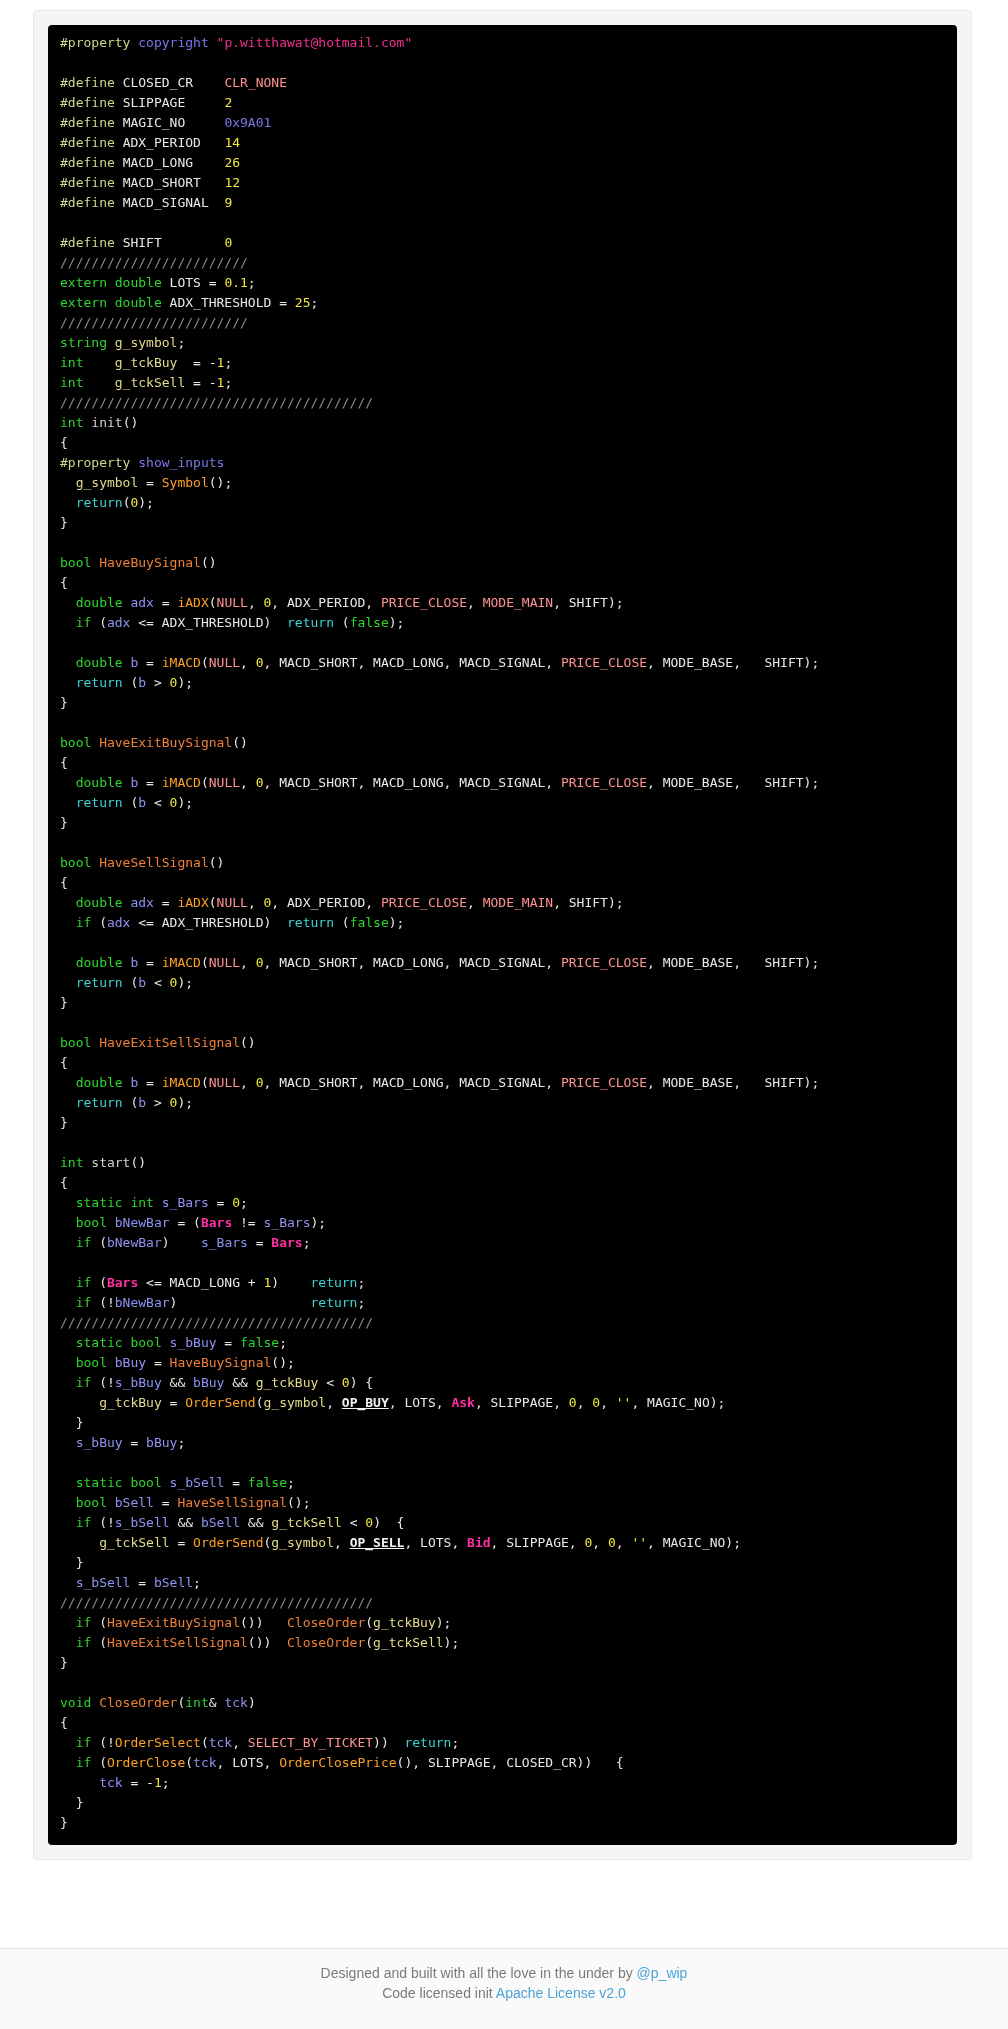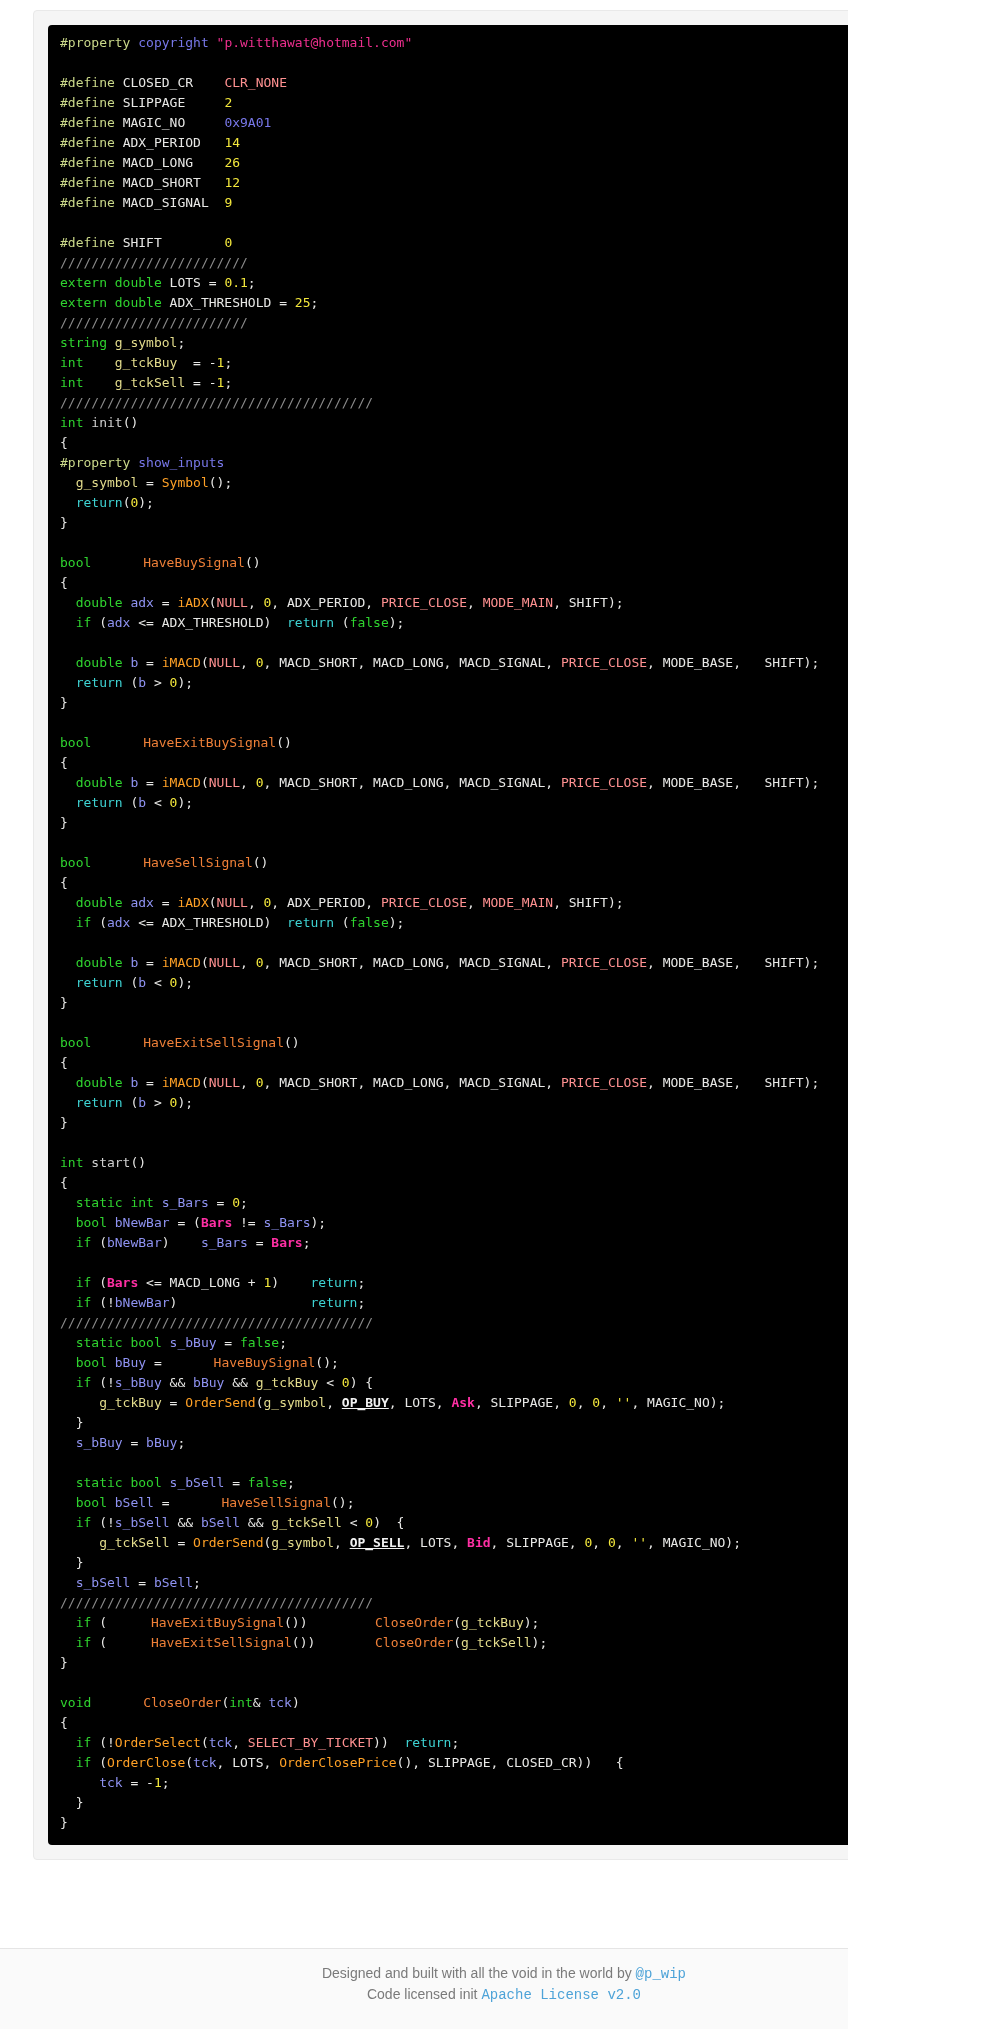--- a/index.html
+++ b/index.html
@@ -1,49 +1,49 @@
 <!DOCTYPE html>
 <html style="--t-p: #e8e8e6; --t-m: #cbd98a; --t-mk: #7878ea; --t-s: #ef2f8f; --t-n: #f3e73c; --t-c: #8c8c8c; --t-k: #2fd42f; --t-r: #3ed3d3; --t-v: #8f93f2; --t-g: #e3dc8c; --t-i: #d0d0d0; --t-f: #ef8038; --t-b: #ffa126; --t-l: #ff9191; --t-o: #f2f2f2; --t-x: #ff2fa4;"><head>
 <meta charset="utf-8">
 <style>
   html,body{margin:0;padding:0;background:#fff;}
-  .page{position:relative;width:848px;height:2029px;background:#fff;overflow:hidden;
+  .page{position:relative;width:1008px;height:2029px;background:#fff;overflow:hidden;
         font-family:"Liberation Sans",sans-serif;}
   .panel{position:absolute;left:33px;top:10px;width:939px;box-sizing:border-box;
          background:#f5f5f5;border:1px solid #e9e9e9;border-radius:4px;padding:14px;}
   .code{margin:0;background:#000;border-radius:4px;padding:8px 12px 12px 12px;
         font-family:"DejaVu Sans Mono",monospace;font-size:13px;line-height:20px;
         overflow:hidden;}
   .line{min-height:20px;white-space:pre;}
   .t-p {color:var(--t-p);}
   .t-m {color:var(--t-m);}
   .t-mk{color:var(--t-mk);}
   .t-s {color:var(--t-s);}
   .t-n {color:var(--t-n);}
   .t-c {color:var(--t-c);}
   .t-k {color:var(--t-k);}
   .t-r {color:var(--t-r);}
   .t-v {color:var(--t-v);}
   .t-g {color:var(--t-g);}
   .t-i {color:var(--t-i);}
-  .t-f {color:var(--t-f);margin-left:44px;}
+  .t-f {color:var(--t-f);}
   .t-b {color:var(--t-b);font-weight:normal;}
   .t-l {color:var(--t-l);font-weight:normal;}
   .t-o {color:var(--t-o);font-weight:bold;text-decoration:underline;}
   .t-x {color:var(--t-x);font-weight:bold;}
   .footer{position:absolute;left:0;top:1948px;width:1008px;height:81px;box-sizing:border-box;
           background:#fafafa;border-top:1px solid #e5e5e5;text-align:center;
           padding-top:14px;font-size:14px;line-height:20px;color:#7a7a7a;}
   .footer p{margin:0;}
-  .footer a{color:#4da3d8;text-decoration:none;font-family:Liberation Mono, monospace;}
+  .footer a{color:#4da3d8;text-decoration:none;}
 </style>
 </head>
 <body>
 
 <div class="page">
   <div class="panel">
     <pre class="code" id="code"><div class="line"><span class="t-m">#property </span><span class="t-mk">copyright </span><span class="t-s">"p.witthawat@hotmail.com"</span></div><div class="line"></div><div class="line"><span class="t-m">#define </span><span class="t-p">CLOSED_CR    </span><span class="t-l">CLR_NONE</span></div><div class="line"><span class="t-m">#define </span><span class="t-p">SLIPPAGE     </span><span class="t-n">2</span></div><div class="line"><span class="t-m">#define </span><span class="t-p">MAGIC_NO     </span><span class="t-mk">0x9A01</span></div><div class="line"><span class="t-m">#define </span><span class="t-p">ADX_PERIOD   </span><span class="t-n">14</span></div><div class="line"><span class="t-m">#define </span><span class="t-p">MACD_LONG    </span><span class="t-n">26</span></div><div class="line"><span class="t-m">#define </span><span class="t-p">MACD_SHORT   </span><span class="t-n">12</span></div><div class="line"><span class="t-m">#define </span><span class="t-p">MACD_SIGNAL  </span><span class="t-n">9</span></div><div class="line"></div><div class="line"><span class="t-m">#define </span><span class="t-p">SHIFT        </span><span class="t-n">0</span></div><div class="line"><span class="t-c">////////////////////////</span></div><div class="line"><span class="t-k">extern double</span><span class="t-p"> LOTS = </span><span class="t-n">0.1</span><span class="t-p">;</span></div><div class="line"><span class="t-k">extern double</span><span class="t-p"> ADX_THRESHOLD = </span><span class="t-n">25</span><span class="t-p">;</span></div><div class="line"><span class="t-c">////////////////////////</span></div><div class="line"><span class="t-k">string</span><span class="t-p"> </span><span class="t-g">g_symbol</span><span class="t-p">;</span></div><div class="line"><span class="t-k">int</span><span class="t-p">    </span><span class="t-g">g_tckBuy</span><span class="t-p">  = -</span><span class="t-n">1</span><span class="t-p">;</span></div><div class="line"><span class="t-k">int</span><span class="t-p">    </span><span class="t-g">g_tckSell</span><span class="t-p"> = -</span><span class="t-n">1</span><span class="t-p">;</span></div><div class="line"><span class="t-c">////////////////////////////////////////</span></div><div class="line"><span class="t-k">int</span><span class="t-p"> </span><span class="t-i">init</span><span class="t-p">()</span></div><div class="line"><span class="t-p">{</span></div><div class="line"><span class="t-m">#property </span><span class="t-mk">show_inputs</span></div><div class="line"><span class="t-p">  </span><span class="t-g">g_symbol</span><span class="t-p"> = </span><span class="t-b">Symbol</span><span class="t-p">();</span></div><div class="line"><span class="t-p">  </span><span class="t-r">return</span><span class="t-p">(</span><span class="t-n">0</span><span class="t-p">);</span></div><div class="line"><span class="t-p">}</span></div><div class="line"></div><div class="line"><span class="t-k">bool</span><span class="t-p"> </span><span class="t-f">HaveBuySignal</span><span class="t-p">()</span></div><div class="line"><span class="t-p">{</span></div><div class="line"><span class="t-p">  </span><span class="t-k">double</span><span class="t-p"> </span><span class="t-v">adx</span><span class="t-p"> = </span><span class="t-b">iADX</span><span class="t-p">(</span><span class="t-l">NULL</span><span class="t-p">, </span><span class="t-n">0</span><span class="t-p">, ADX_PERIOD, </span><span class="t-l">PRICE_CLOSE</span><span class="t-p">, </span><span class="t-l">MODE_MAIN</span><span class="t-p">, SHIFT);</span></div><div class="line"><span class="t-p">  </span><span class="t-k">if</span><span class="t-p"> (</span><span class="t-v">adx</span><span class="t-p"> &lt;= ADX_THRESHOLD)  </span><span class="t-r">return</span><span class="t-p"> (</span><span class="t-k">false</span><span class="t-p">);</span></div><div class="line"></div><div class="line"><span class="t-p">  </span><span class="t-k">double</span><span class="t-p"> </span><span class="t-v">b</span><span class="t-p"> = </span><span class="t-b">iMACD</span><span class="t-p">(</span><span class="t-l">NULL</span><span class="t-p">, </span><span class="t-n">0</span><span class="t-p">, MACD_SHORT, MACD_LONG, MACD_SIGNAL, </span><span class="t-l">PRICE_CLOSE</span><span class="t-p">, MODE_BASE,   SHIFT);</span></div><div class="line"><span class="t-p">  </span><span class="t-r">return</span><span class="t-p"> (</span><span class="t-v">b</span><span class="t-p"> &gt; </span><span class="t-n">0</span><span class="t-p">);</span></div><div class="line"><span class="t-p">}</span></div><div class="line"></div><div class="line"><span class="t-k">bool</span><span class="t-p"> </span><span class="t-f">HaveExitBuySignal</span><span class="t-p">()</span></div><div class="line"><span class="t-p">{</span></div><div class="line"><span class="t-p">  </span><span class="t-k">double</span><span class="t-p"> </span><span class="t-v">b</span><span class="t-p"> = </span><span class="t-b">iMACD</span><span class="t-p">(</span><span class="t-l">NULL</span><span class="t-p">, </span><span class="t-n">0</span><span class="t-p">, MACD_SHORT, MACD_LONG, MACD_SIGNAL, </span><span class="t-l">PRICE_CLOSE</span><span class="t-p">, MODE_BASE,   SHIFT);</span></div><div class="line"><span class="t-p">  </span><span class="t-r">return</span><span class="t-p"> (</span><span class="t-v">b</span><span class="t-p"> &lt; </span><span class="t-n">0</span><span class="t-p">);</span></div><div class="line"><span class="t-p">}</span></div><div class="line"></div><div class="line"><span class="t-k">bool</span><span class="t-p"> </span><span class="t-f">HaveSellSignal</span><span class="t-p">()</span></div><div class="line"><span class="t-p">{</span></div><div class="line"><span class="t-p">  </span><span class="t-k">double</span><span class="t-p"> </span><span class="t-v">adx</span><span class="t-p"> = </span><span class="t-b">iADX</span><span class="t-p">(</span><span class="t-l">NULL</span><span class="t-p">, </span><span class="t-n">0</span><span class="t-p">, ADX_PERIOD, </span><span class="t-l">PRICE_CLOSE</span><span class="t-p">, </span><span class="t-l">MODE_MAIN</span><span class="t-p">, SHIFT);</span></div><div class="line"><span class="t-p">  </span><span class="t-k">if</span><span class="t-p"> (</span><span class="t-v">adx</span><span class="t-p"> &lt;= ADX_THRESHOLD)  </span><span class="t-r">return</span><span class="t-p"> (</span><span class="t-k">false</span><span class="t-p">);</span></div><div class="line"></div><div class="line"><span class="t-p">  </span><span class="t-k">double</span><span class="t-p"> </span><span class="t-v">b</span><span class="t-p"> = </span><span class="t-b">iMACD</span><span class="t-p">(</span><span class="t-l">NULL</span><span class="t-p">, </span><span class="t-n">0</span><span class="t-p">, MACD_SHORT, MACD_LONG, MACD_SIGNAL, </span><span class="t-l">PRICE_CLOSE</span><span class="t-p">, MODE_BASE,   SHIFT);</span></div><div class="line"><span class="t-p">  </span><span class="t-r">return</span><span class="t-p"> (</span><span class="t-v">b</span><span class="t-p"> &lt; </span><span class="t-n">0</span><span class="t-p">);</span></div><div class="line"><span class="t-p">}</span></div><div class="line"></div><div class="line"><span class="t-k">bool</span><span class="t-p"> </span><span class="t-f">HaveExitSellSignal</span><span class="t-p">()</span></div><div class="line"><span class="t-p">{</span></div><div class="line"><span class="t-p">  </span><span class="t-k">double</span><span class="t-p"> </span><span class="t-v">b</span><span class="t-p"> = </span><span class="t-b">iMACD</span><span class="t-p">(</span><span class="t-l">NULL</span><span class="t-p">, </span><span class="t-n">0</span><span class="t-p">, MACD_SHORT, MACD_LONG, MACD_SIGNAL, </span><span class="t-l">PRICE_CLOSE</span><span class="t-p">, MODE_BASE,   SHIFT);</span></div><div class="line"><span class="t-p">  </span><span class="t-r">return</span><span class="t-p"> (</span><span class="t-v">b</span><span class="t-p"> &gt; </span><span class="t-n">0</span><span class="t-p">);</span></div><div class="line"><span class="t-p">}</span></div><div class="line"></div><div class="line"><span class="t-k">int</span><span class="t-p"> </span><span class="t-i">start</span><span class="t-p">()</span></div><div class="line"><span class="t-p">{</span></div><div class="line"><span class="t-p">  </span><span class="t-k">static int</span><span class="t-p"> </span><span class="t-v">s_Bars</span><span class="t-p"> = </span><span class="t-n">0</span><span class="t-p">;</span></div><div class="line"><span class="t-p">  </span><span class="t-k">bool</span><span class="t-p"> </span><span class="t-v">bNewBar</span><span class="t-p"> = (</span><span class="t-x">Bars</span><span class="t-p"> != </span><span class="t-v">s_Bars</span><span class="t-p">);</span></div><div class="line"><span class="t-p">  </span><span class="t-k">if</span><span class="t-p"> (</span><span class="t-v">bNewBar</span><span class="t-p">)    </span><span class="t-v">s_Bars</span><span class="t-p"> = </span><span class="t-x">Bars</span><span class="t-p">;</span></div><div class="line"></div><div class="line"><span class="t-p">  </span><span class="t-k">if</span><span class="t-p"> (</span><span class="t-x">Bars</span><span class="t-p"> &lt;= MACD_LONG + </span><span class="t-n">1</span><span class="t-p">)    </span><span class="t-r">return</span><span class="t-p">;</span></div><div class="line"><span class="t-p">  </span><span class="t-k">if</span><span class="t-p"> (!</span><span class="t-v">bNewBar</span><span class="t-p">)                 </span><span class="t-r">return</span><span class="t-p">;</span></div><div class="line"><span class="t-c">////////////////////////////////////////</span></div><div class="line"><span class="t-p">  </span><span class="t-k">static bool</span><span class="t-p"> </span><span class="t-v">s_bBuy</span><span class="t-p"> = </span><span class="t-k">false</span><span class="t-p">;</span></div><div class="line"><span class="t-p">  </span><span class="t-k">bool</span><span class="t-p"> </span><span class="t-v">bBuy</span><span class="t-p"> = </span><span class="t-f">HaveBuySignal</span><span class="t-p">();</span></div><div class="line"><span class="t-p">  </span><span class="t-k">if</span><span class="t-p"> (!</span><span class="t-v">s_bBuy</span><span class="t-p"> &amp;&amp; </span><span class="t-v">bBuy</span><span class="t-p"> &amp;&amp; </span><span class="t-g">g_tckBuy</span><span class="t-p"> &lt; </span><span class="t-n">0</span><span class="t-p">) {</span></div><div class="line"><span class="t-p">     </span><span class="t-g">g_tckBuy</span><span class="t-p"> = </span><span class="t-b">OrderSend</span><span class="t-p">(</span><span class="t-g">g_symbol</span><span class="t-p">, </span><span class="t-o">OP_BUY</span><span class="t-p">, LOTS, </span><span class="t-x">Ask</span><span class="t-p">, SLIPPAGE, </span><span class="t-n">0</span><span class="t-p">, </span><span class="t-n">0</span><span class="t-p">, </span><span class="t-n">''</span><span class="t-p">, MAGIC_NO);</span></div><div class="line"><span class="t-p">  }</span></div><div class="line"><span class="t-p">  </span><span class="t-v">s_bBuy</span><span class="t-p"> = </span><span class="t-v">bBuy</span><span class="t-p">;</span></div><div class="line"></div><div class="line"><span class="t-p">  </span><span class="t-k">static bool</span><span class="t-p"> </span><span class="t-v">s_bSell</span><span class="t-p"> = </span><span class="t-k">false</span><span class="t-p">;</span></div><div class="line"><span class="t-p">  </span><span class="t-k">bool</span><span class="t-p"> </span><span class="t-v">bSell</span><span class="t-p"> = </span><span class="t-f">HaveSellSignal</span><span class="t-p">();</span></div><div class="line"><span class="t-p">  </span><span class="t-k">if</span><span class="t-p"> (!</span><span class="t-v">s_bSell</span><span class="t-p"> &amp;&amp; </span><span class="t-v">bSell</span><span class="t-p"> &amp;&amp; </span><span class="t-g">g_tckSell</span><span class="t-p"> &lt; </span><span class="t-n">0</span><span class="t-p">)  {</span></div><div class="line"><span class="t-p">     </span><span class="t-g">g_tckSell</span><span class="t-p"> = </span><span class="t-b">OrderSend</span><span class="t-p">(</span><span class="t-g">g_symbol</span><span class="t-p">, </span><span class="t-o">OP_SELL</span><span class="t-p">, LOTS, </span><span class="t-x">Bid</span><span class="t-p">, SLIPPAGE, </span><span class="t-n">0</span><span class="t-p">, </span><span class="t-n">0</span><span class="t-p">, </span><span class="t-n">''</span><span class="t-p">, MAGIC_NO);</span></div><div class="line"><span class="t-p">  }</span></div><div class="line"><span class="t-p">  </span><span class="t-v">s_bSell</span><span class="t-p"> = </span><span class="t-v">bSell</span><span class="t-p">;</span></div><div class="line"><span class="t-c">////////////////////////////////////////</span></div><div class="line"><span class="t-p">  </span><span class="t-k">if</span><span class="t-p"> (</span><span class="t-f">HaveExitBuySignal</span><span class="t-p">())   </span><span class="t-f">CloseOrder</span><span class="t-p">(</span><span class="t-g">g_tckBuy</span><span class="t-p">);</span></div><div class="line"><span class="t-p">  </span><span class="t-k">if</span><span class="t-p"> (</span><span class="t-f">HaveExitSellSignal</span><span class="t-p">())  </span><span class="t-f">CloseOrder</span><span class="t-p">(</span><span class="t-g">g_tckSell</span><span class="t-p">);</span></div><div class="line"><span class="t-p">}</span></div><div class="line"></div><div class="line"><span class="t-k">void</span><span class="t-p"> </span><span class="t-f">CloseOrder</span><span class="t-p">(</span><span class="t-k">int</span><span class="t-p">&amp; </span><span class="t-v">tck</span><span class="t-p">)</span></div><div class="line"><span class="t-p">{</span></div><div class="line"><span class="t-p">  </span><span class="t-k">if</span><span class="t-p"> (!</span><span class="t-b">OrderSelect</span><span class="t-p">(</span><span class="t-v">tck</span><span class="t-p">, </span><span class="t-l">SELECT_BY_TICKET</span><span class="t-p">))  </span><span class="t-r">return</span><span class="t-p">;</span></div><div class="line"><span class="t-p">  </span><span class="t-k">if</span><span class="t-p"> (</span><span class="t-b">OrderClose</span><span class="t-p">(</span><span class="t-v">tck</span><span class="t-p">, LOTS, </span><span class="t-b">OrderClosePrice</span><span class="t-p">(), SLIPPAGE, CLOSED_CR))   {</span></div><div class="line"><span class="t-p">     </span><span class="t-v">tck</span><span class="t-p"> = -</span><span class="t-n">1</span><span class="t-p">;</span></div><div class="line"><span class="t-p">  }</span></div><div class="line"><span class="t-p">}</span></div></pre>
   </div>
   <div class="footer">
-    <p><span>Designed and built with all the void in the world by </span><a href="#">@p_wip</a></p>
+    <p><span>Designed and built with all the love in the under by </span><a href="#">@p_wip</a></p>
     <p><span>Code licensed init </span><a href="#">Apache License v2.0</a></p>
   </div>
 </div>
 
 </body></html>

